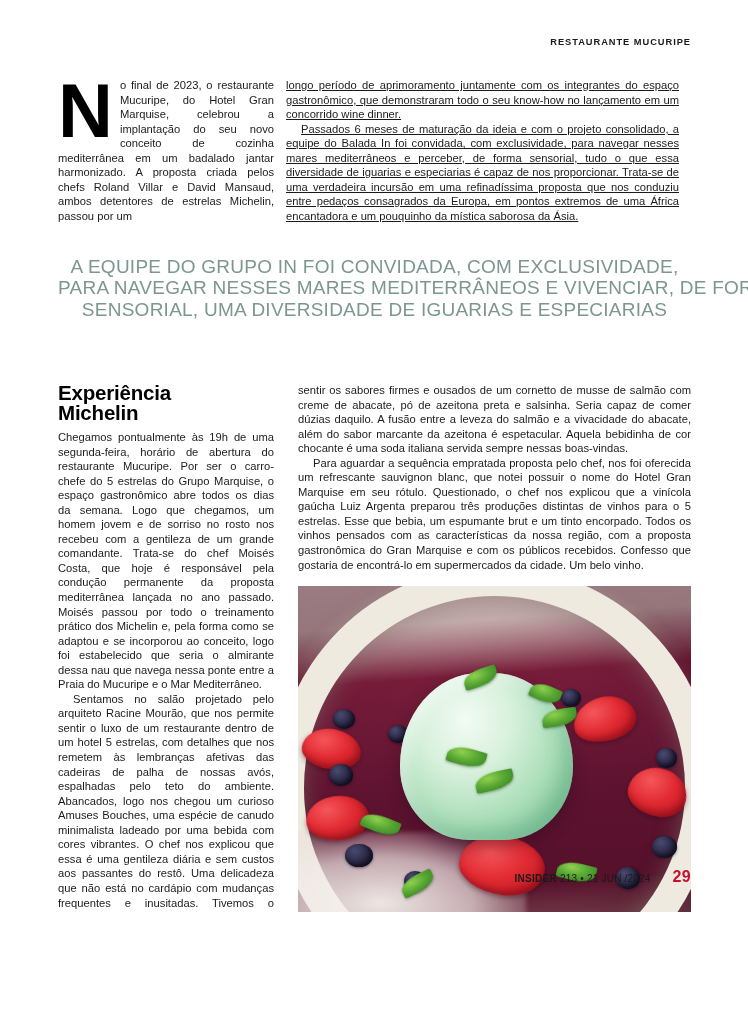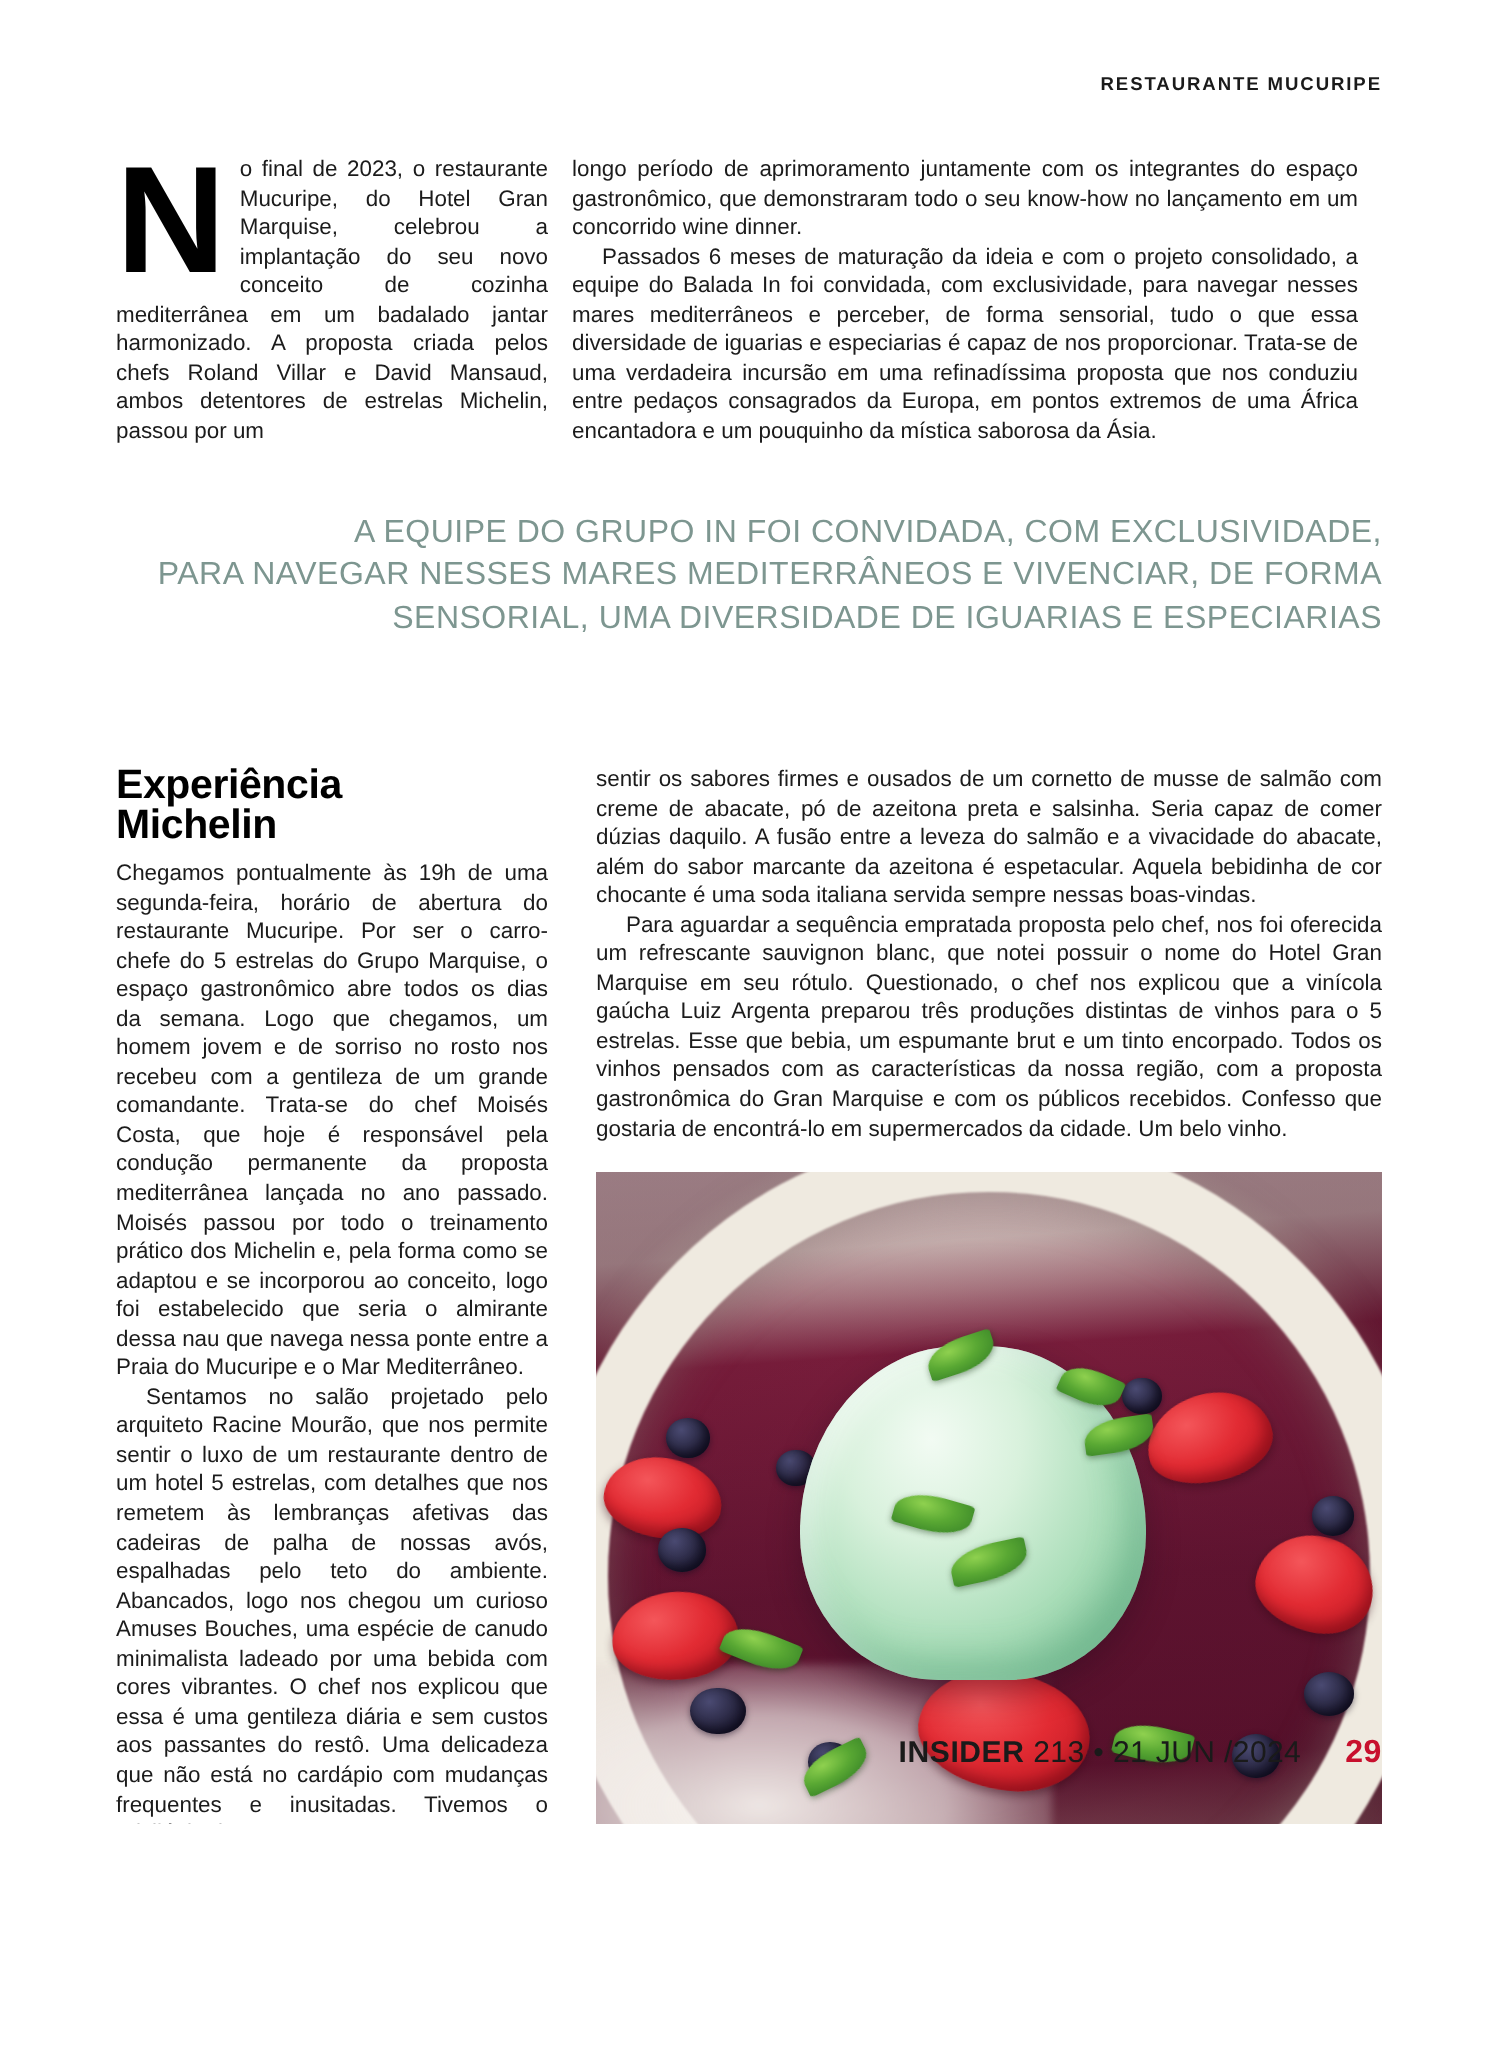--- a/index.html
+++ b/index.html
@@ -39,21 +39,21 @@
   
   .top-block {
     position: absolute;
     top: 78px;
     left: 58px;
     width: 633px;
     display: flex;
     gap: 12px;
   }
   .col-left-top  { width: 216px; }
-  .col-right-top { width: 393px; }
+  .col-right-top { width: 393px; text-decoration: underline; }
 
   p.body {
     margin: 0;
     font-size: 11.2px;
     line-height: 14.55px;
     text-align: justify;
     color: #1b1b1b;
     hyphens: manual;
   }
   p.body + p.body { text-indent: 15px; }
@@ -68,23 +68,23 @@
     margin: 3px 7px 0 0;
     color: #000000;
   }
 
   
   .pullquote {
     position: absolute;
     top: 256px;
     left: 58px;
     width: 633px;
-    text-align: right;
+    text-align: center;
     color: #7d9690;
-    font-size: 16px;
+    font-size: 19px;
     line-height: 21.4px;
     letter-spacing: 0.25px;
     text-transform: uppercase;
   }
   .pullquote span { display: block; white-space: nowrap; }
 
   
   .lower {
     position: absolute;
     top: 352px;
@@ -185,21 +185,21 @@
   
   .footer {
     position: absolute;
     bottom: 26px;
     right: 57px;
     display: flex;
     align-items: baseline;
     gap: 22px;
     white-space: nowrap;
   }
-  .footer-issue { font-size: 15px; color: #1a1a1a; letter-spacing: 0.2px; margin-left: 19px; }
+  .footer-issue { font-size: 10px; color: #1a1a1a; letter-spacing: 0.2px; margin-left: 19px; }
   .footer-issue .brand { font-weight: bold; letter-spacing: 0.3px; }
   .page-number {
     font-size: 16px;
     font-weight: bold;
     color: #c8102e;
     letter-spacing: 0.3px;
   }
 </style>
 </head>
 <body>

